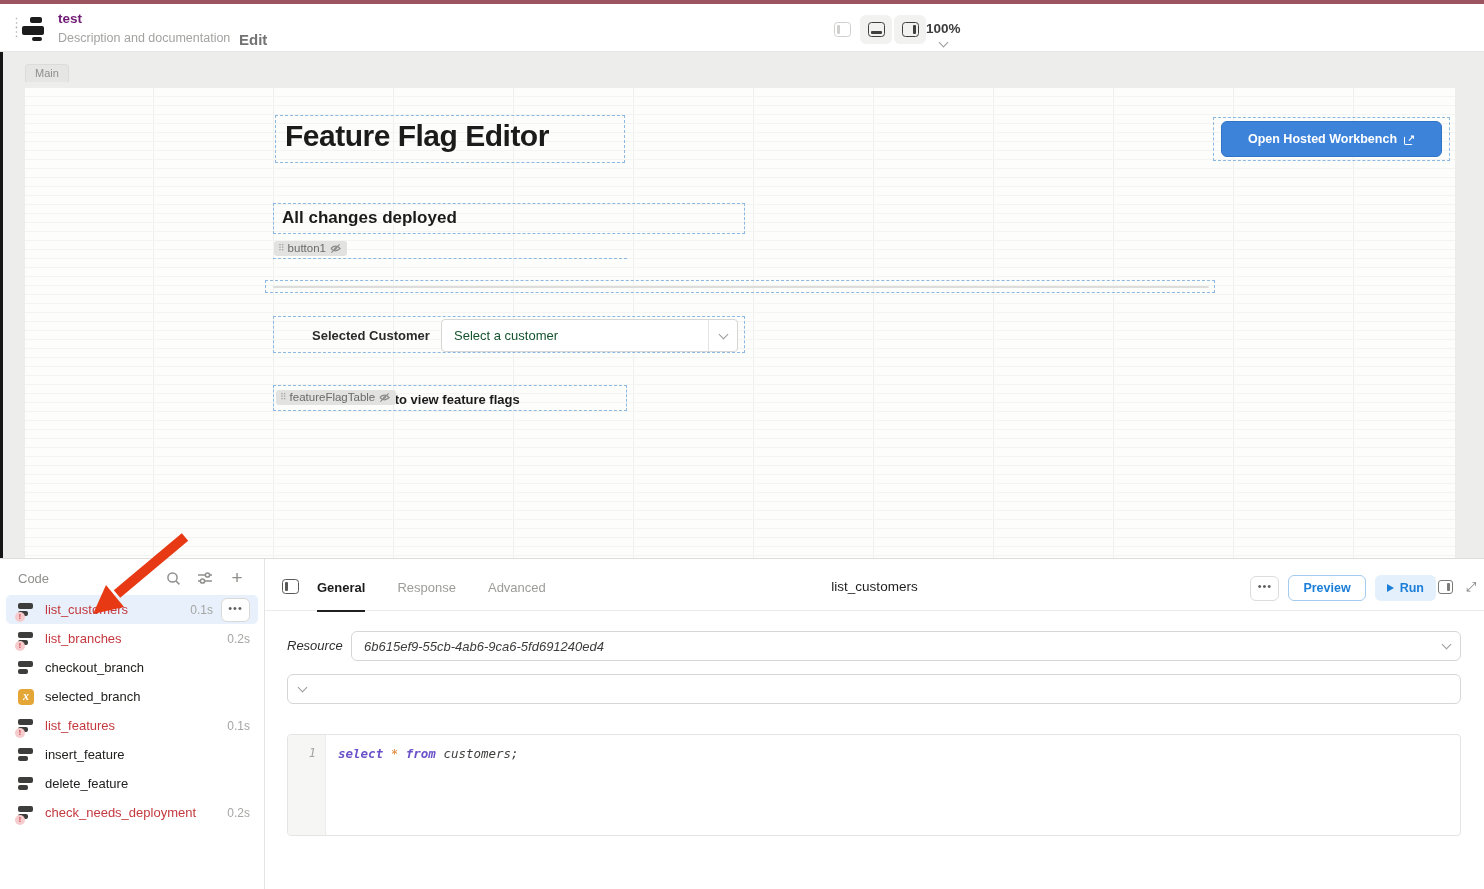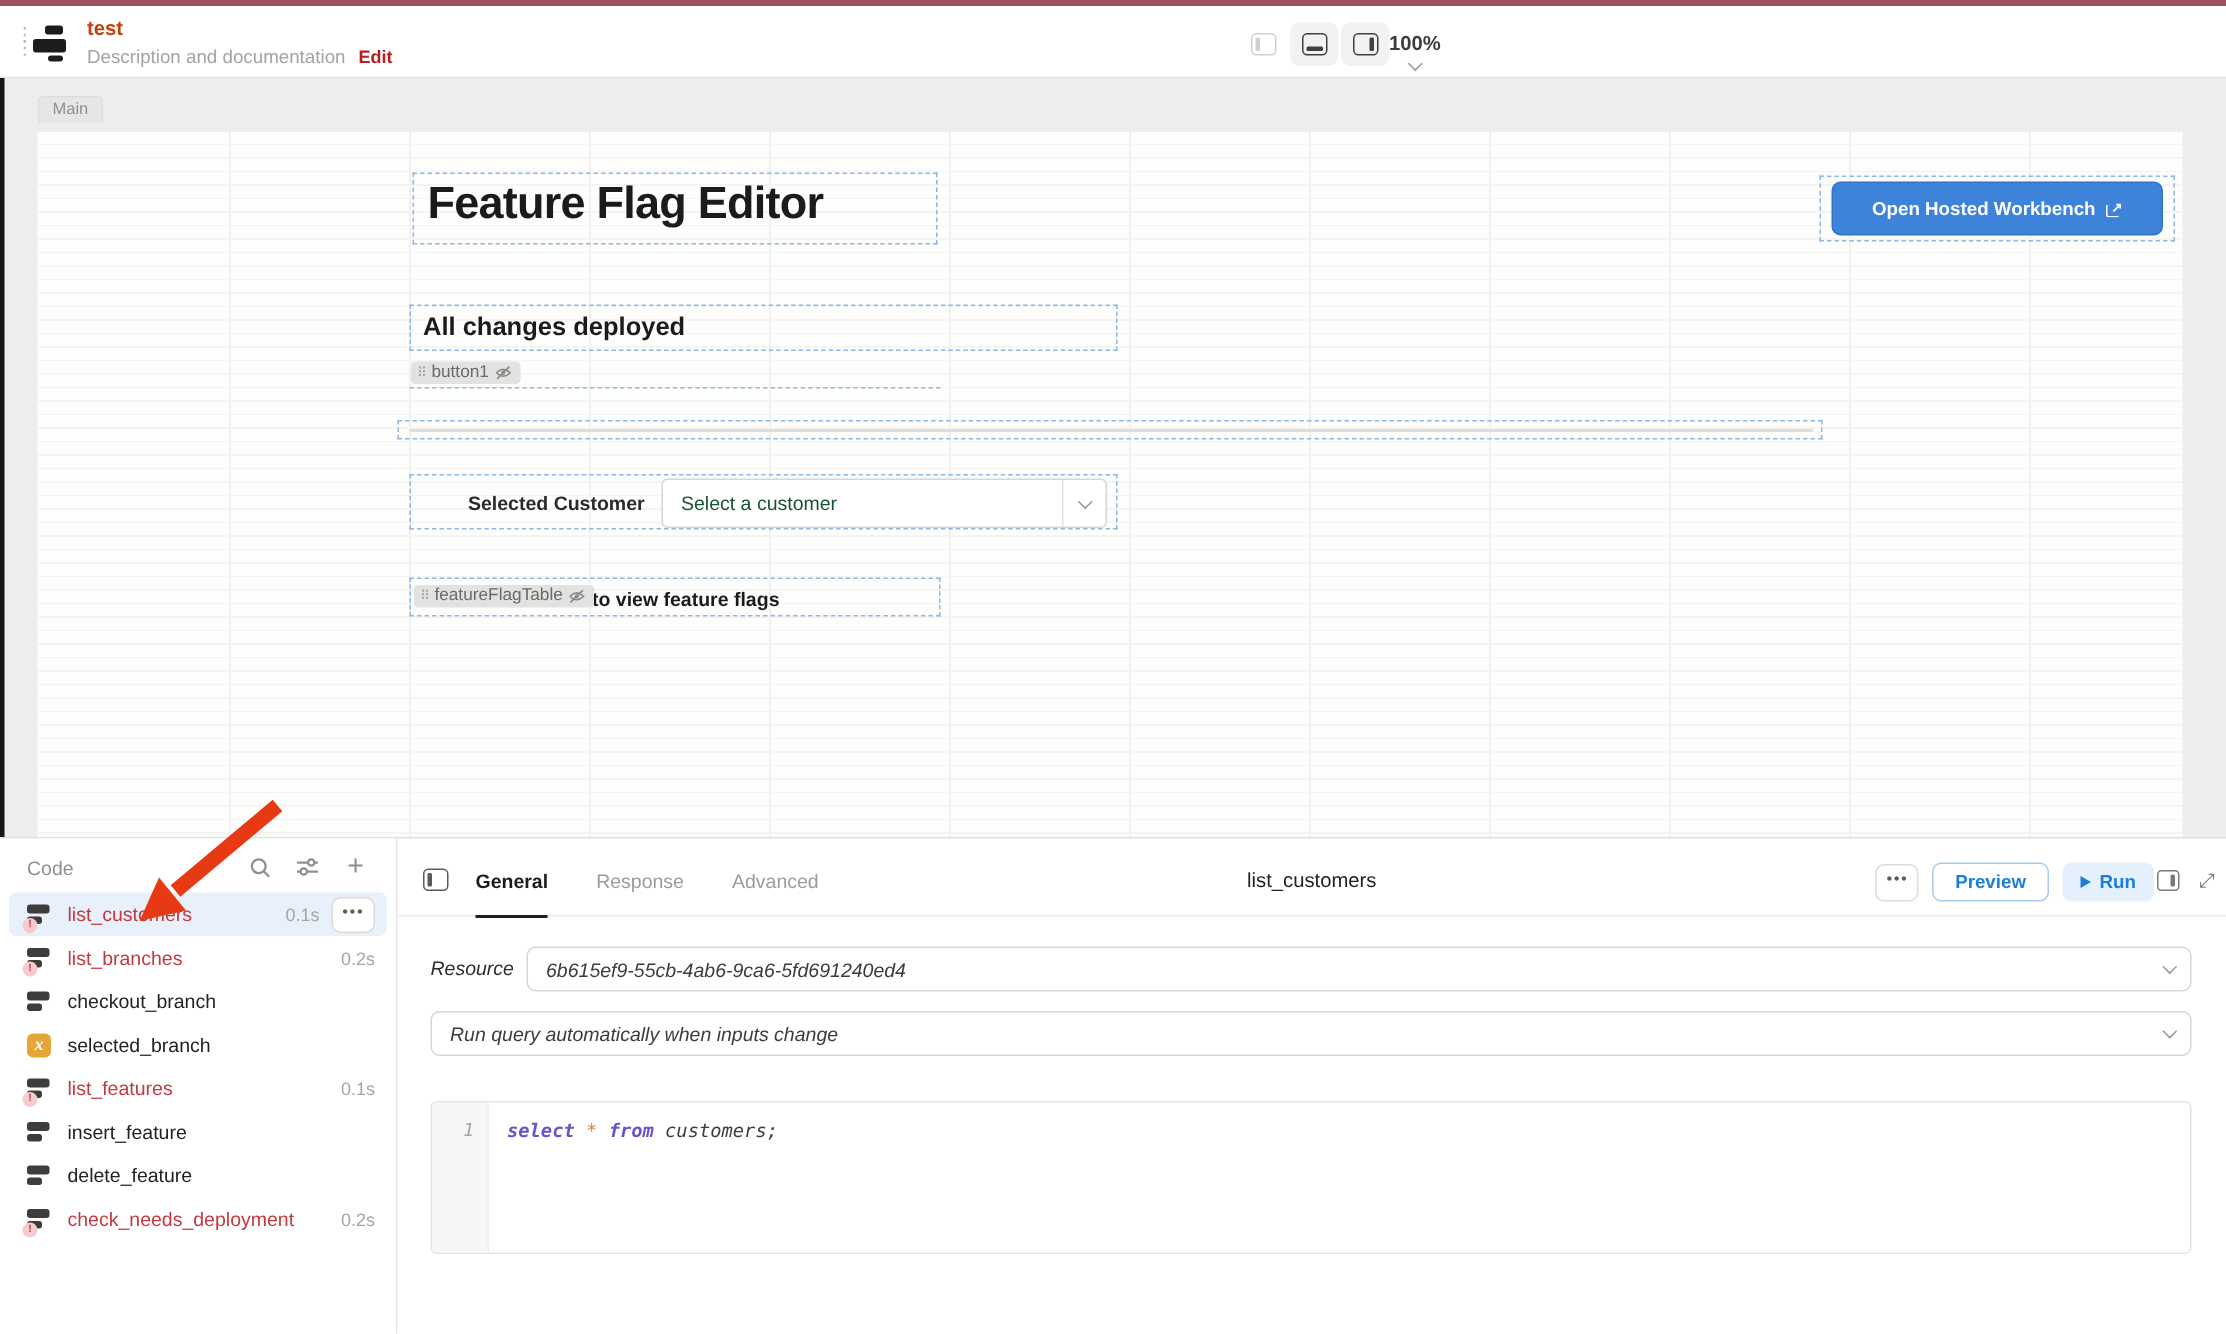--- a/index.html
+++ b/index.html
@@ -10,23 +10,23 @@
   .env-strip { position:absolute; left:0; top:0; width:100%; height:4px; background:#9c5460; }
 
   
   .header { position:absolute; left:0; top:4px; width:100%; height:48px; background:#fff; border-bottom:1px solid #e6e6e4; }
   .drag-dots { position:absolute; left:10px; top:14px; color:#b9b9b7; font-size:13px; line-height:9px; letter-spacing:0; }
   .app-glyph { position:absolute; left:22px; top:13px; width:22px; height:24px; }
   .app-glyph i { position:absolute; background:#1c1c1c; border-radius:2px; }
   .app-glyph .g1 { left:8px; top:0; width:12px; height:6px; }
   .app-glyph .g2 { left:0; top:9px; width:22px; height:9px; }
   .app-glyph .g3 { left:10px; top:20px; width:10px; height:4px; }
-  .hd-title { position:absolute; left:58px; top:7px; font-size:13.5px; font-weight:700; color:#c2410c; }
+  .hd-title { position:absolute; left:58px; top:7px; font-size:13.5px; font-weight:700; color:#701a75; }
   .hd-sub { position:absolute; left:58px; top:27px; font-size:12.5px; color:#a3a3a1; }
-  .hd-edit { position:absolute; left:239px; top:27px; font-size:12px; color:#b91c1c; font-weight:700; }
+  .hd-edit { position:absolute; left:239px; top:27px; font-size:15px; color:#737373; font-weight:700; }
   .panel-toggles { position:absolute; left:826px; top:11px; display:flex; gap:2px; }
   .pt { width:32px; height:29px; border-radius:6px; display:flex; align-items:center; justify-content:center; }
   .pt.active { background:#f2f2f0; }
   .pt .frame { width:17px; height:15px; border:1.6px solid #3f3f3f; border-radius:3.5px; position:relative; }
   .pt.inactive .frame { border-color:#cfcfcd; }
   .pt .bar { position:absolute; background:#3f3f3f; border-radius:1px; }
   .pt.inactive .bar { background:#cfcfcd; }
   .pt-left .bar { left:2px; top:2px; bottom:2px; width:3px; }
   .pt-bottom .bar { left:2px; right:2px; bottom:2px; height:3px; }
   .pt-right .bar { right:2px; top:2px; bottom:2px; width:3px; }
@@ -347,21 +347,20 @@
 
     <div class="qp-body">
       <div class="res-label">Resource</div>
       <div class="select-box res-select">
         <span class="val">6b615ef9-55cb-4ab6-9ca6-5fd691240ed4</span>
         <span class="sb-chev">
             <span class="chev"></span>
           </span>
       </div>
       <div class="select-box mode-select">
-        <span class="val">Run query automatically when inputs change</span>
         <span class="sb-chev">
             <span class="chev"></span>
           </span>
       </div>
 
       <div class="code-editor">
         <div class="gutter"><span>1</span></div>
         <div class="code-line"><span class="tok-kw">select</span> <span class="tok-op">*</span> <span class="tok-kw">from</span> <span>customers;</span></div>
       </div>
 

